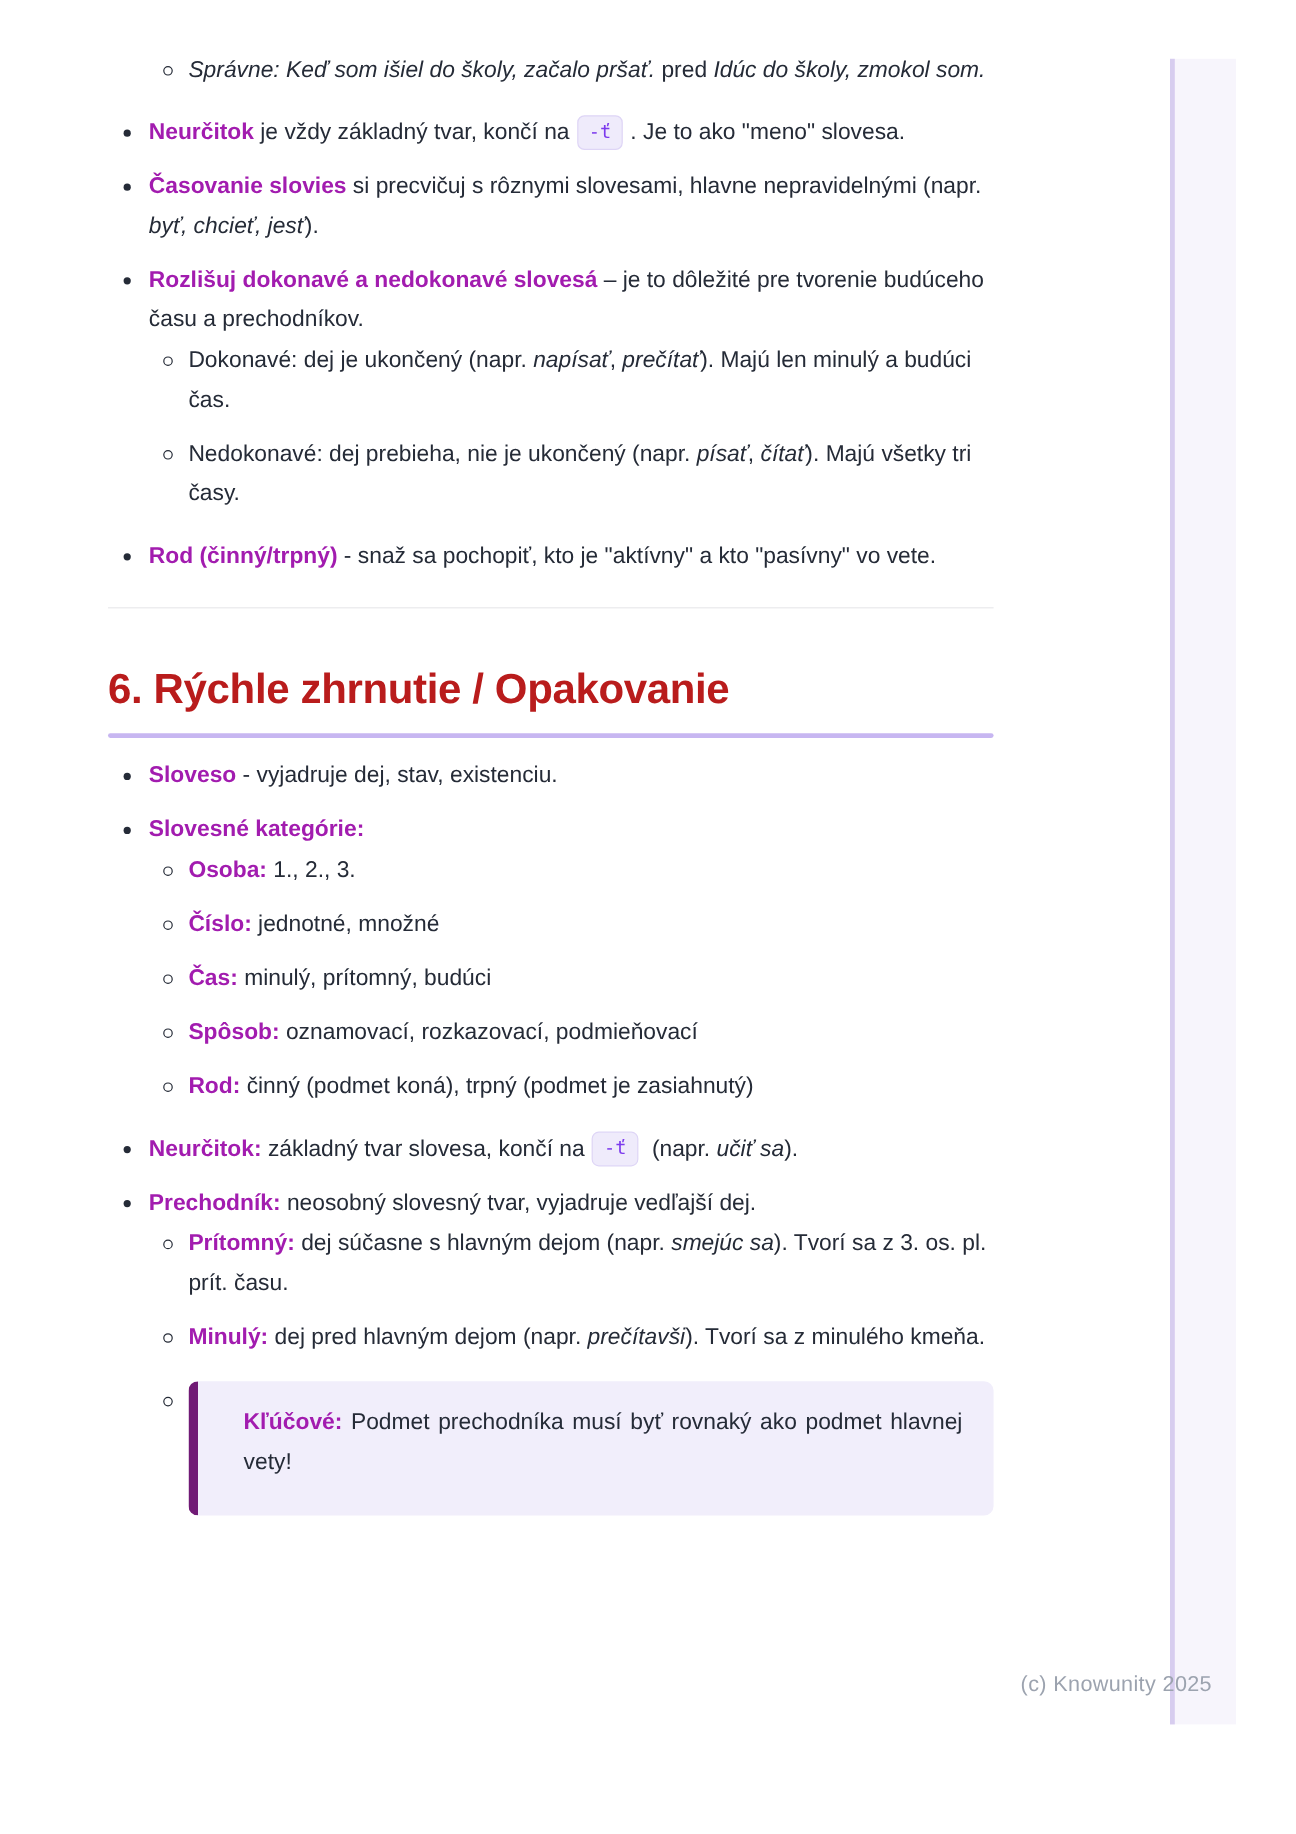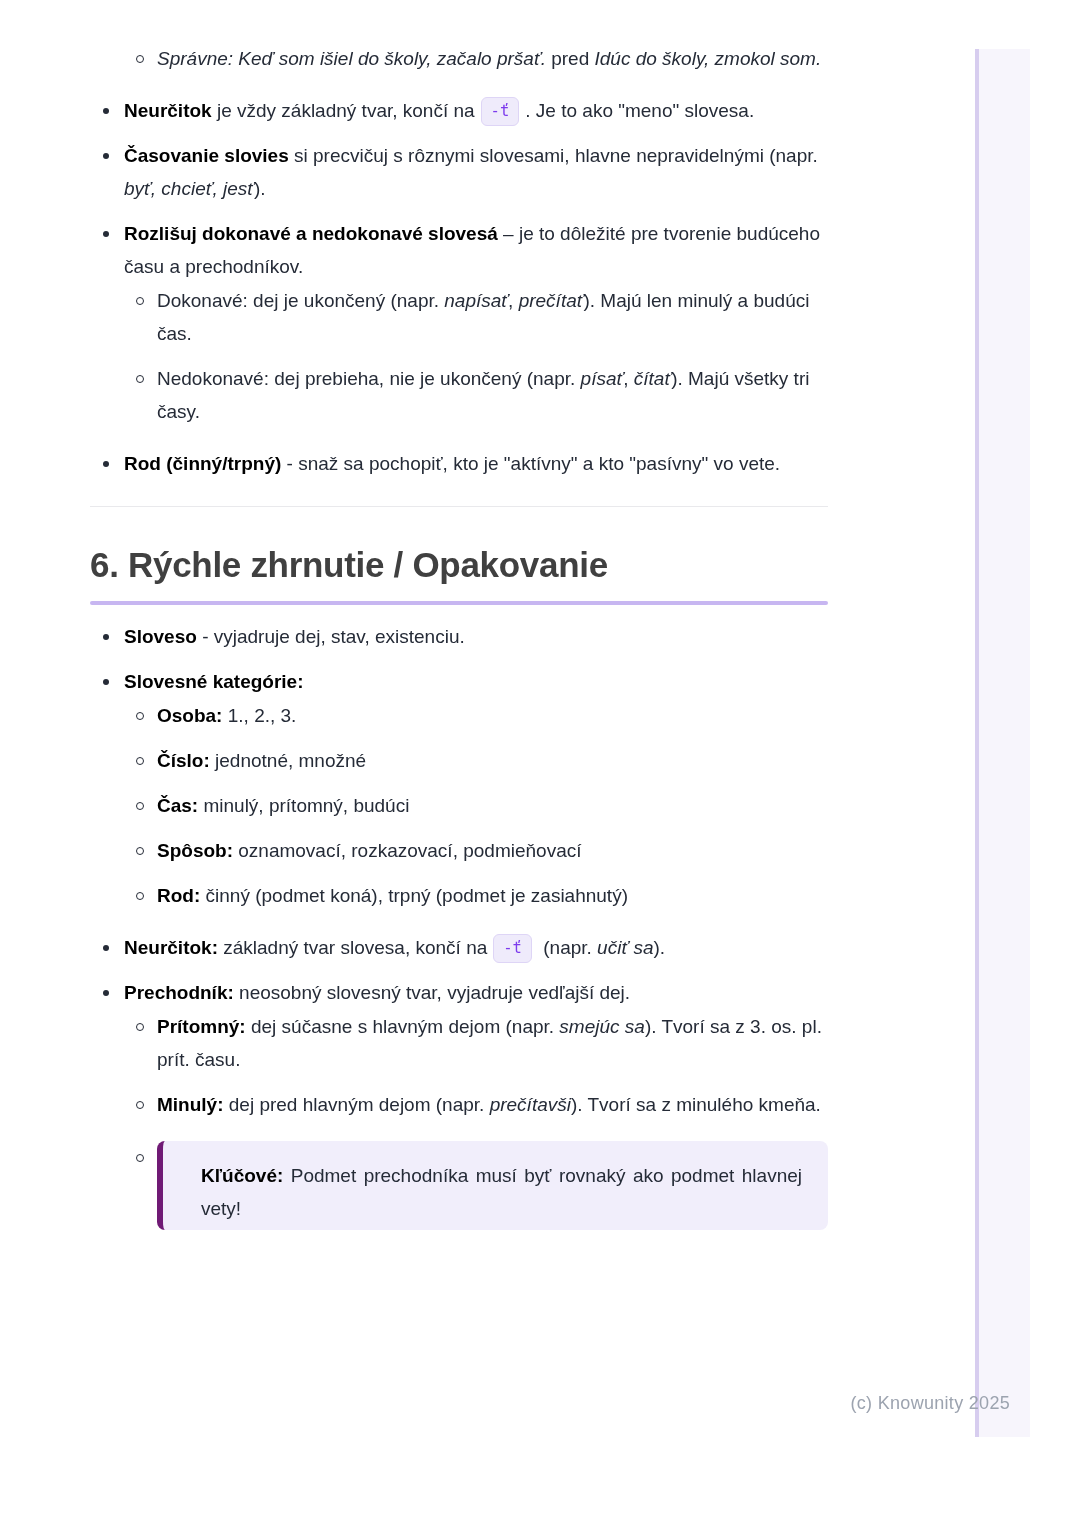--- a/index.html
+++ b/index.html
@@ -37,60 +37,60 @@
     border-radius: 50%;
     background: #252B37;
   }
   .circ {
     left: 46px; top: 13px;
     width: 8px; height: 8px;
     border-radius: 50%;
     border: 1.6px solid #252B37;
     background: transparent;
   }
-  .seg-b { font-weight: 700; color: #000000; }
+  .seg-b { font-weight: 700; color: #a21caf; }
   .seg-i { font-style: italic; }
   .seg-c {
     display: inline-block;
     font-family: "DejaVu Sans Mono", monospace;
     font-size: 15.5px;
     line-height: 24px;
     color: #7C3AED;
     background: #EFEBFB;
     border: 1px solid #DED5F6;
     border-radius: 6px;
     padding: 1px 9px 2px 9px;
     margin: 0 6px;
     vertical-align: 1px;
   }
   .divider {
     border: none;
     border-top: 1px solid #E9E9EC;
     margin-top: 26px;
   }
   .heading {
-    margin-top: 36px;
+    margin-top: 46px;
     font-size: 35px;
     line-height: 44px;
     font-weight: 700;
     letter-spacing: -0.3px;
-    color: #404040;
+    color: #b91c1c;
   }
   .heading-underline {
     margin-top: 14px;
     height: 4px;
     border-radius: 2px;
     background: #C7B6F1;
   }
   ul.list.after-heading { margin-top: 15px; }
   .callout {
     background: #F1EEFB;
-    border-left: 6px solid #701a75;
+    border-left: 8px solid #701a75;
     border-radius: 8px;
-    padding: 18px 26px 5px 38px;
+    padding: 18px 26px 28px 38px;
     text-align: justify;
   }
   .footer {
     position: absolute;
     top: 1393px;
     right: 70px;
     font-size: 18px;
     letter-spacing: 0.3px;
     color: #9CA3AF;
   }

